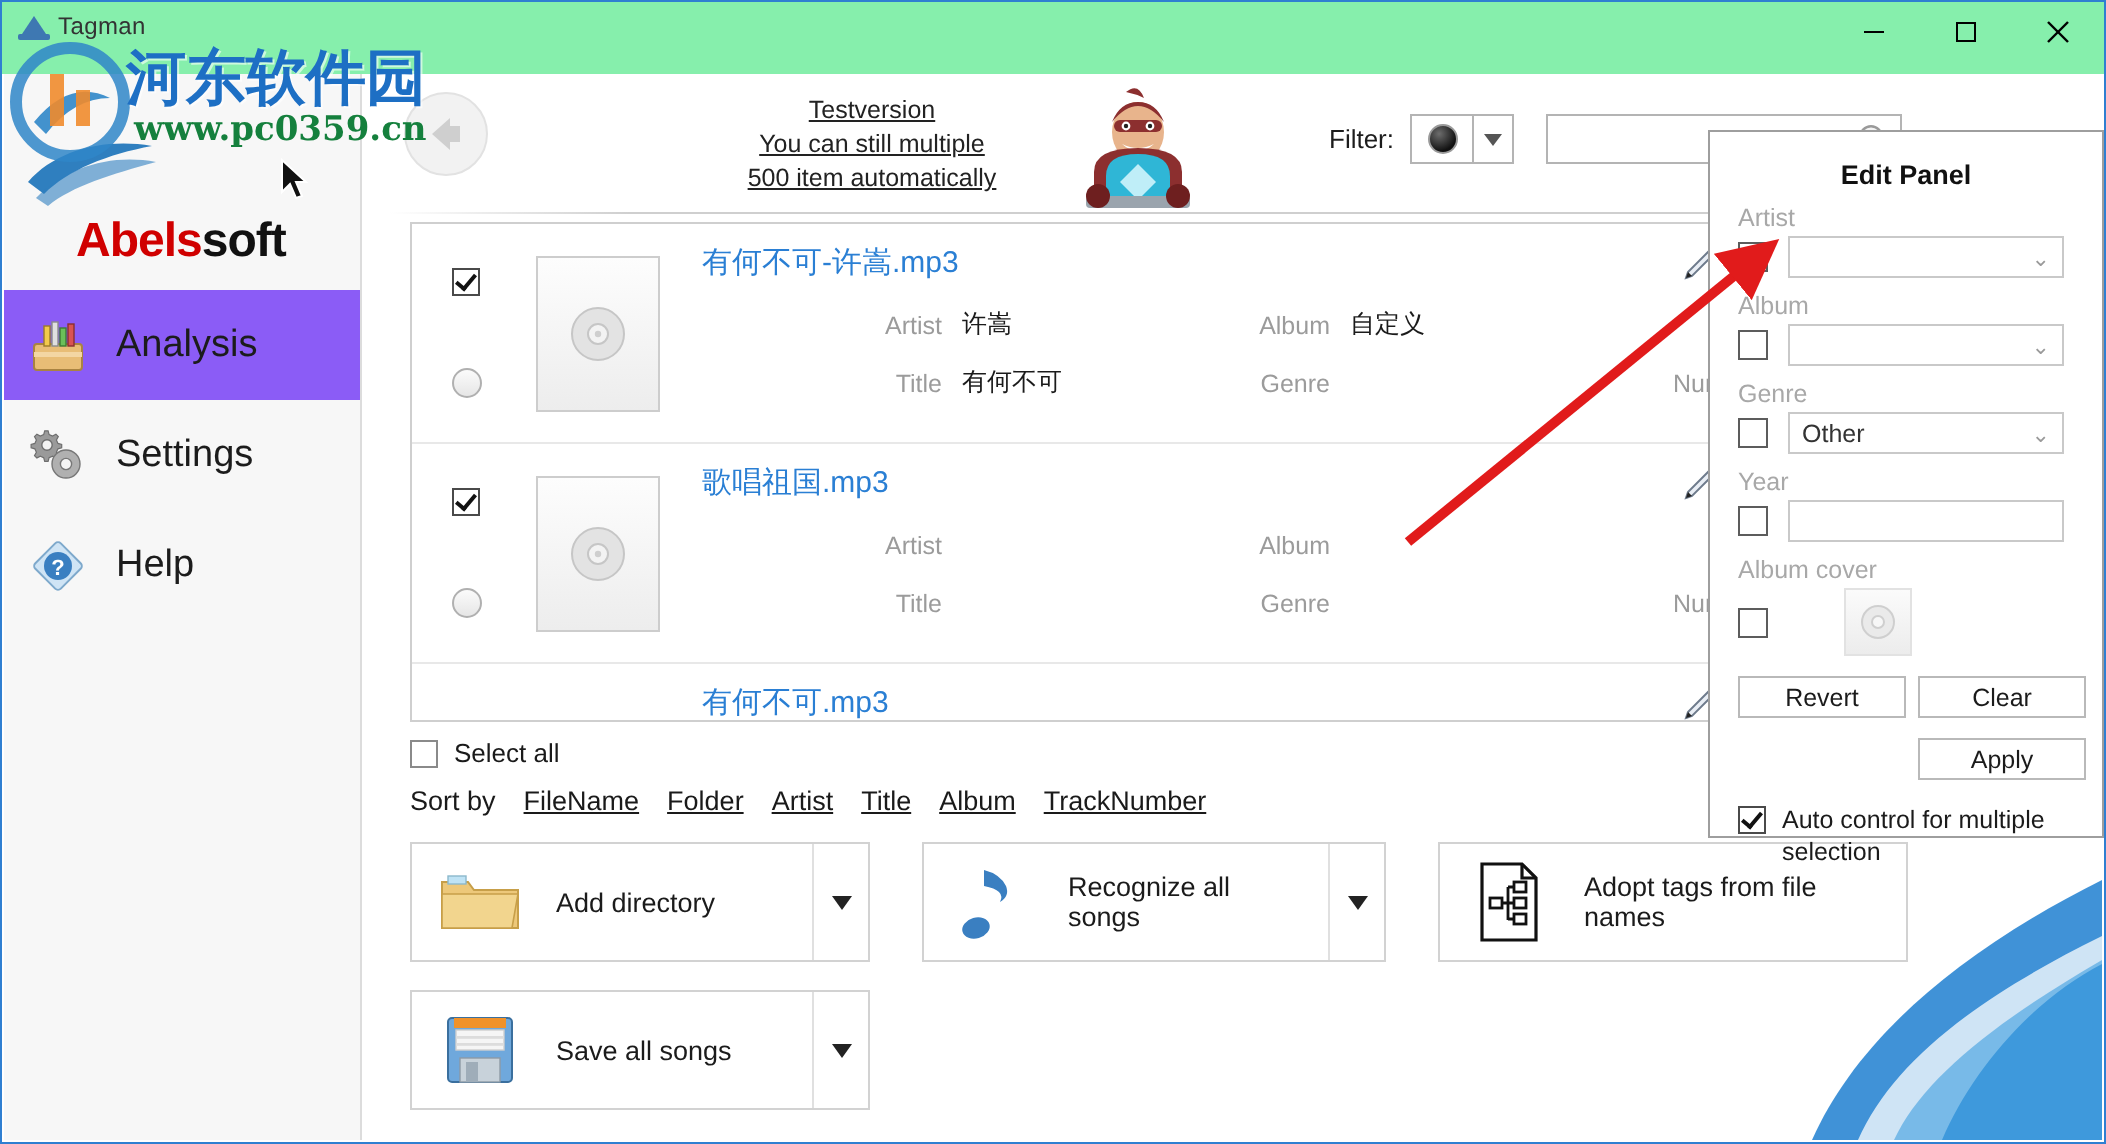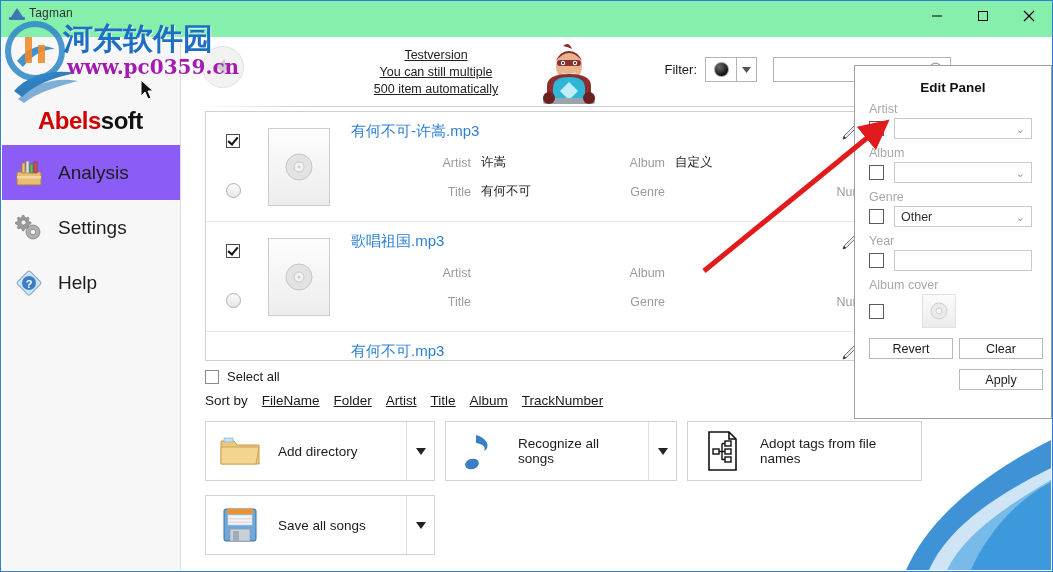--- a/index.html
+++ b/index.html
@@ -95,21 +95,21 @@
     pointer-events: none; z-index: 60;
   }
   .wm-cn {
     position: absolute; left: 62px; top: 12px;
     font-size: 30px; font-weight: bold; color: #1d6fc4;
     font-family: "DejaVu Sans", sans-serif;
     text-shadow: 1px 1px 0 rgba(255,255,255,.6);
   }
   .wm-url {
     position: absolute; left: 66px; top: 48px;
-    font-size: 20px; font-weight: bold; color: #a21caf;
+    font-size: 17px; font-weight: bold; color: #15803d;
     font-family: "DejaVu Serif", serif;
   }
   .wm-ring {
     position: absolute; left: 4px; top: 14px; width: 60px; height: 60px;
   }
 
   
   .content {
     position: absolute; left: 180px; top: 36px; right: 1px; bottom: 1px;
     background: #ffffff; overflow: hidden;
@@ -218,21 +218,21 @@
   .sortby {
     position: absolute; left: 24px; top: 356px;
     display: flex; align-items: baseline; gap: 14px;
     font-size: 13.5px; color: #1a1a1a;
   }
   .sortby .lbl { color: #1a1a1a; }
   .sortby a { color: #1a1a1a; text-decoration: underline; }
 
   
   .actions { position: absolute; left: 24px; top: 384px; right: 10px; }
-  .act-row { display: flex; gap: 10px; margin-bottom: 14px; }
+  .act-row { display: flex; gap: 26px; margin-bottom: 14px; }
   .act-btn {
     height: 60px; border: 1px solid #d2d2d2; background: #fff;
     display: flex; align-items: center; position: relative;
   }
   .act-btn .ic { width: 56px; display: flex; justify-content: center; align-items: center;
                  margin-left: 6px; flex: 0 0 auto; }
   .act-btn .lb { flex: 1; font-size: 13.5px; color: #1b1b1b; padding: 0 10px; }
   .act-btn .dd {
     width: 28px; height: 100%; border-left: 1px solid #e0e0e0;
     display: flex; align-items: center; justify-content: center; flex: 0 0 auto;
@@ -760,20 +760,24 @@
     </div>
 
     <div class="ep-btnrow">
       <div class="ep-btn revert">Revert</div>
       <div class="ep-btn clear">Clear</div>
     </div>
     <div class="ep-btnrow">
       <div class="ep-btn apply">Apply</div>
     </div>
 
+    <div class="ep-auto">
+      <span class="cb checked"></span>
+      <span class="txt">Auto control for multiple selection</span>
+    </div>
   </div>
 
   <div class="watermark">
     <svg class="wm-ring" viewBox="0 0 60 60">
       <circle cx="30" cy="30" r="27" fill="none" stroke="#2f86c8" stroke-width="6" opacity=".85"></circle>
       <path d="M12 40 q18 -22 38 -12 q-18 0 -32 18z" fill="#2f86c8" opacity=".9"></path>
       <rect x="20" y="16" width="7" height="26" fill="#ef8b2c" opacity=".9"></rect>
       <rect x="33" y="24" width="7" height="18" fill="#ef8b2c" opacity=".9"></rect>
     </svg>
     <div class="wm-cn">河东软件园</div>

